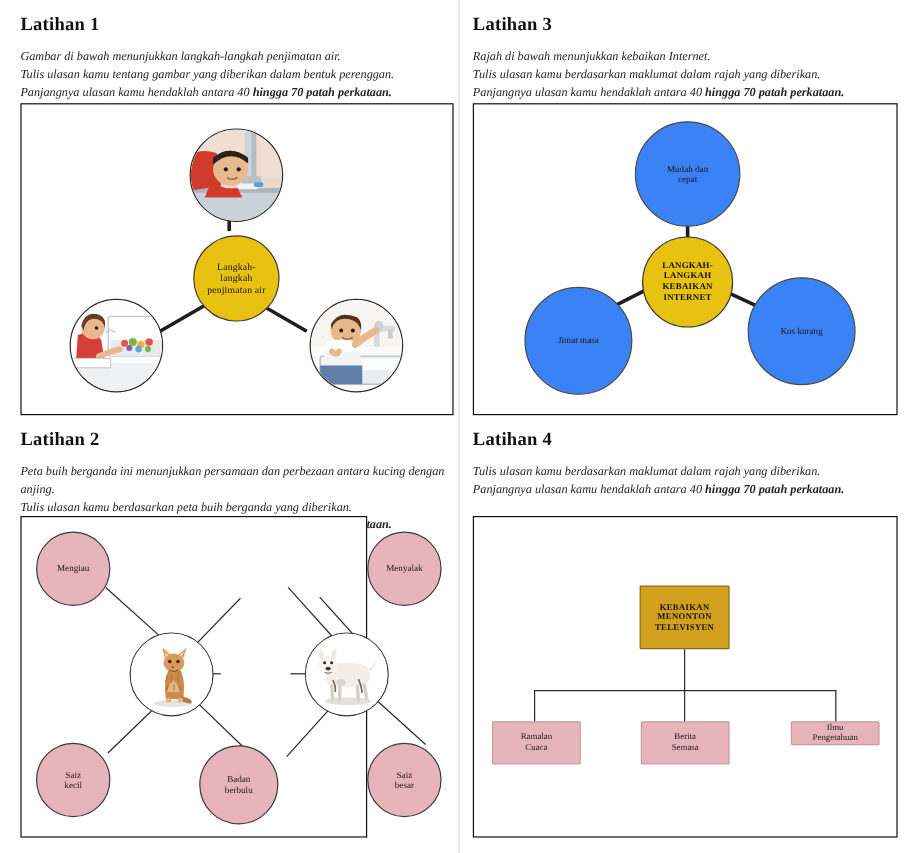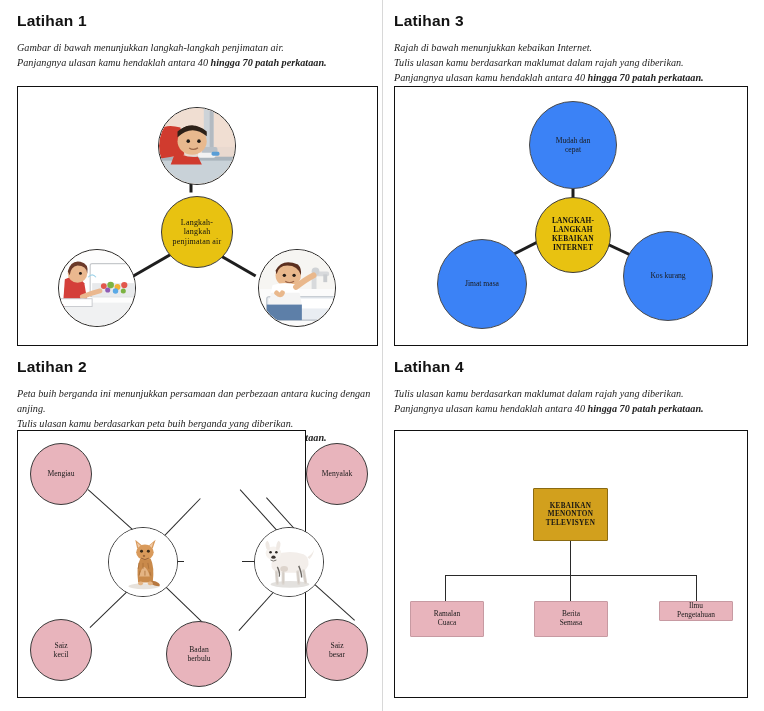--- a/index.html
+++ b/index.html
@@ -24,21 +24,21 @@
     left: 382px;
     top: 0;
     width: 1px;
     height: 711px;
     background: #d8d8d8;
   }
   .panel {
     position: absolute;
   }
   .panel-title {
-    font-family: Liberation Sans, sans-serif;
+    font-family: Liberation Serif, serif;
     font-weight: bold;
     font-size: 15.5px;
     letter-spacing: 0.2px;
     margin: 0;
     color: #111;
   }
   .prompt {
     margin-top: 11px;
     font-style: italic;
     font-size: 10.2px;
@@ -134,20 +134,21 @@
 <body>
 
 <div class="page">
 
   <div class="vdivider"></div>
 
   <div class="panel" style="left:17px; top:12px; width:350px;">
     <div class="panel-title">Latihan 1</div>
     <div class="prompt">
       <span class="nl">Gambar di bawah menunjukkan langkah-langkah penjimatan air.</span>
+      <span class="nl">Tulis ulasan kamu tentang gambar yang diberikan dalam bentuk perenggan.</span>
       <span class="nl"><span>Panjangnya ulasan kamu hendaklah antara 40 </span><span class="b">hingga 70 patah perkataan.</span></span>
     </div>
   </div>
 
   <div class="figbox" style="left:17px; top:86px; width:361px; height:260px;">
 
     <div class="connector" style="left:173px; top:78px; width:26px; height:3px; transform:rotate(90deg);"></div>
     <div class="connector" style="left:163px; top:160px; width:55px; height:3px; transform:rotate(150deg);"></div>
     <div class="connector" style="left:190px; top:160px; width:55px; height:3px; transform:rotate(30deg);"></div>
 

